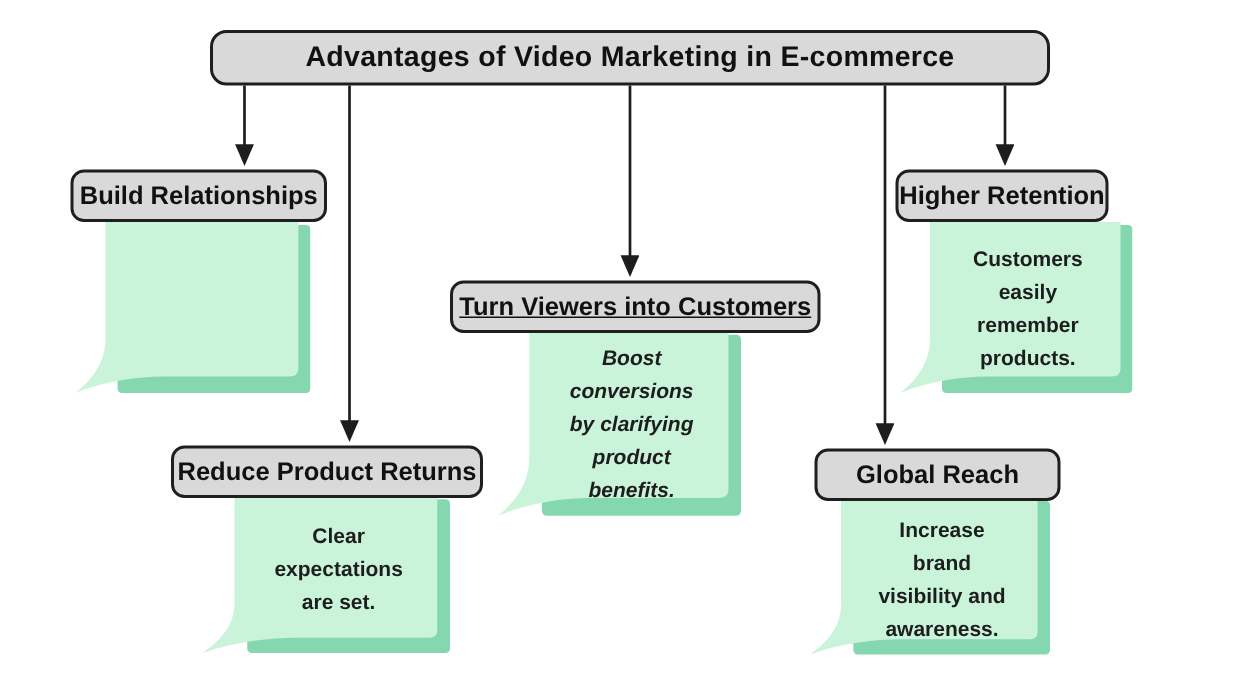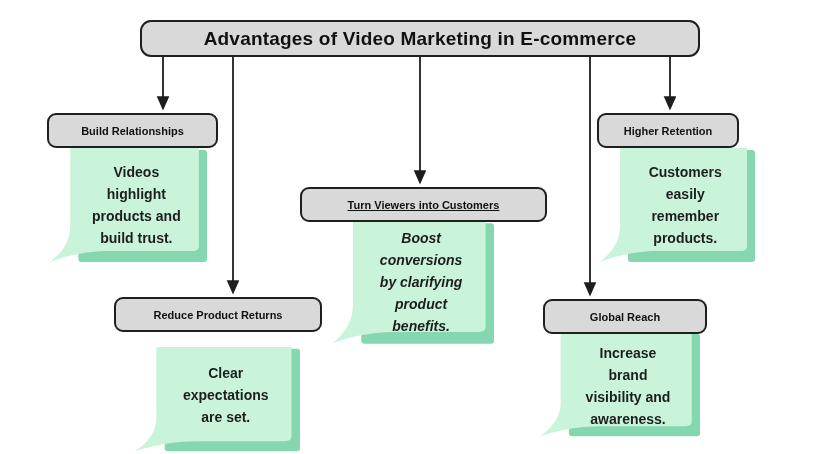--- a/index.html
+++ b/index.html
@@ -21,36 +21,36 @@
     display:flex;align-items:center;justify-content:center;
     text-align:center;
     font-weight:bold;
     color:#111111;
     z-index:3;
   }
   .title-node{
     left:140px;top:20px;width:560px;height:37px;
     border-radius:11px;font-size:19px;letter-spacing:.2px;
   }
-  .branch-box{height:35px;border-radius:9px;font-size:11px;text-align:right;}
+  .branch-box{height:35px;border-radius:9px;font-size:17px;text-align:right;}
   .b1{left:47px;top:113px;width:171px;}
   .b2{left:114px;top:297px;width:208px;}
   .b3{left:300px;top:187px;width:247px;text-decoration:underline;}
   .b4{left:543px;top:299px;width:164px;}
   .b5{left:597px;top:113px;width:142px;}
 
   .note{position:absolute;z-index:2;}
   .note svg{position:absolute;left:0;top:0;width:100%;height:100%;display:block;}
   .note-text{
     position:absolute;left:14%;right:4%;top:0;
     text-align:center;font-weight:bold;font-size:14px;line-height:22px;
     white-space:pre-line;color:#1d1d1d;
   }
   .n1{left:50px;top:148px;width:157px;height:117px;}
-  .n2{left:135px;top:331px;width:165px;height:107px;margin-top:16px;}
+  .n2{left:135px;top:331px;width:165px;height:107px;}
   .n3{left:332px;top:221px;width:162px;height:126px;}
   .n4{left:540px;top:332px;width:160px;height:107px;}
   .n5{left:600px;top:148px;width:155px;height:117px;}
   .n1 .note-text{padding-top:13px;}
   .n2 .note-text{padding-top:15px;}
   .n3 .note-text{padding-top:6px;font-style:italic;}
   .n4 .note-text{padding-top:10px;}
   .n5 .note-text{padding-top:13px;}
 </style>
 </head>
@@ -76,24 +76,20 @@
   </div>
 
   <div class="node branch-box b1">
     <span>Build Relationships</span>
   </div>
   <div class="note n1">
     <svg viewBox="0 0 155 117" preserveAspectRatio="none">
       <rect x="28" y="2" width="127" height="112" rx="3" fill="#84d7ae"></rect>
       <path d="M20,0 L147,0 L147,98 Q147,103 141,103 L58,103 C42,103 20,106 0,114 C13,104 20,92 20,78 Z" fill="#c9f4d9"></path>
     </svg>
-    <div class="note-text">Videos
-highlight
-products and
-build trust.</div>
   </div>
 
   <div class="node branch-box b2">
     <span>Reduce Product Returns</span>
   </div>
   <div class="note n2">
     <svg viewBox="0 0 155 117" preserveAspectRatio="none">
       <rect x="28" y="2" width="127" height="112" rx="3" fill="#84d7ae"></rect>
       <path d="M20,0 L147,0 L147,98 Q147,103 141,103 L58,103 C42,103 20,106 0,114 C13,104 20,92 20,78 Z" fill="#c9f4d9"></path>
     </svg>

